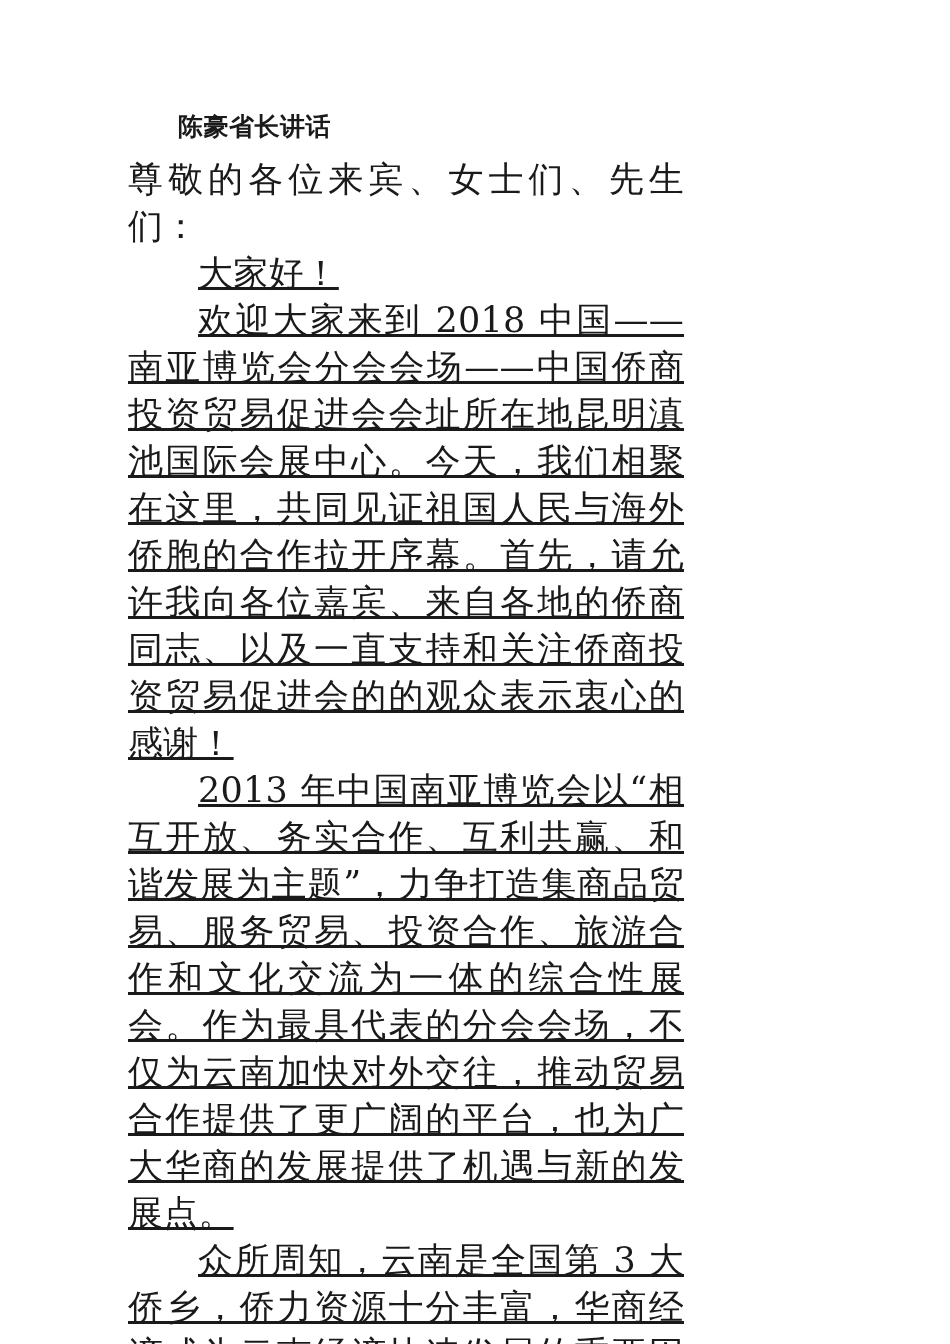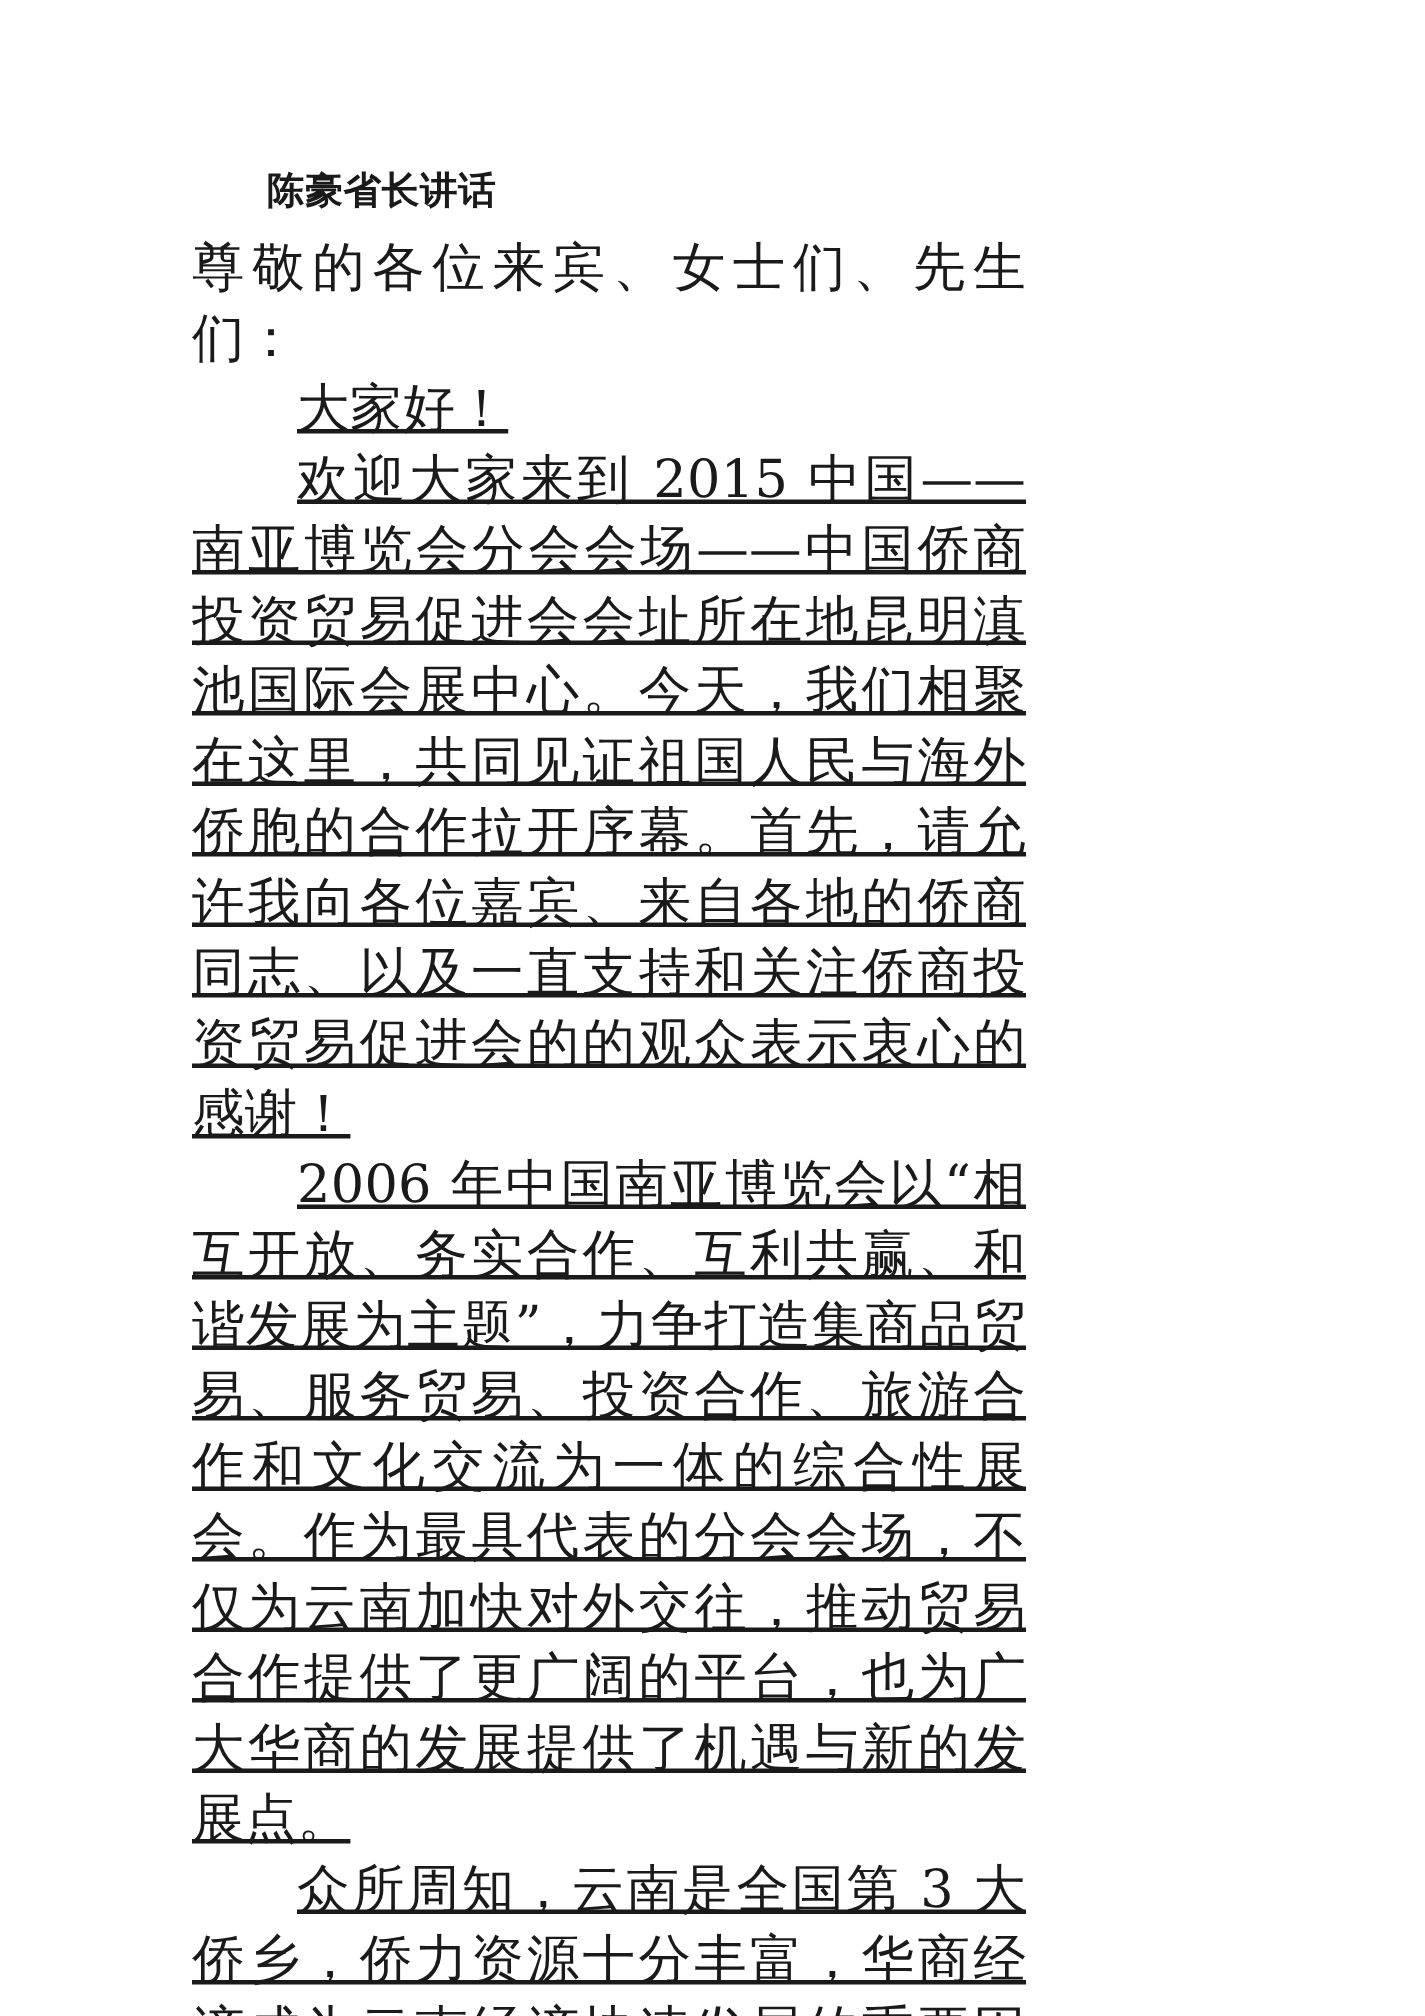--- a/index.html
+++ b/index.html
@@ -48,19 +48,19 @@
 <body>
 
 <div class="page">
 
   <h1 class="doc-title">陈豪省长讲话</h1>
 
   <p class="para no-indent">尊敬的各位来宾、女士们、先生们：</p>
 
   <p class="para indent-1">大家好！</p>
 
-  <p class="para indent-1">欢迎大家来到 2015 中国——南亚博览会分会会场——中国侨商投资贸易促进会会址所在地昆明滇池国际会展中心。今天，我们相聚在这里，共同见证祖国人民与海外侨胞的合作拉开序幕。首先，请允许我向各位嘉宾、来自各地的侨商同志、以及一直支持和关注侨商投资贸易促进会的的观众表示衷心的感谢！</p>
+  <p class="para indent-1">欢迎大家来到 2018 中国——南亚博览会分会会场——中国侨商投资贸易促进会会址所在地昆明滇池国际会展中心。今天，我们相聚在这里，共同见证祖国人民与海外侨胞的合作拉开序幕。首先，请允许我向各位嘉宾、来自各地的侨商同志、以及一直支持和关注侨商投资贸易促进会的的观众表示衷心的感谢！</p>
 
-  <p class="para indent-1">2006 年中国南亚博览会以“相互开放、务实合作、互利共赢、和谐发展为主题”，力争打造集商品贸易、服务贸易、投资合作、旅游合作和文化交流为一体的综合性展会。作为最具代表的分会会场，不仅为云南加快对外交往，推动贸易合作提供了更广阔的平台，也为广大华商的发展提供了机遇与新的发展点。</p>
+  <p class="para indent-1">2013 年中国南亚博览会以“相互开放、务实合作、互利共赢、和谐发展为主题”，力争打造集商品贸易、服务贸易、投资合作、旅游合作和文化交流为一体的综合性展会。作为最具代表的分会会场，不仅为云南加快对外交往，推动贸易合作提供了更广阔的平台，也为广大华商的发展提供了机遇与新的发展点。</p>
 
   <p class="para indent-1">众所周知，云南是全国第 3 大侨乡，侨力资源十分丰富，华商经济成为云南经济快速发展的重要因素。而习近平总书记提出的“中国梦”，触动了海内外中华儿女内心深处的集体意识，成为唤起亿万人民认同的最大公约数，激发了中华民族团结一心的归属感和进取心。同心共筑中国梦，需要包括各位在内的全体中华儿女共同努力，需要我们从一点一滴的实事做起。贸易投资促进会的成立，符合广大华商的愿望和利益，也给侨联工作提出了新课题、新挑战和新机遇。在此我衷心的希望促进会起好步、开好头，以服务为重点，为建设</p>
 
 </div>
 
 </body></html>

